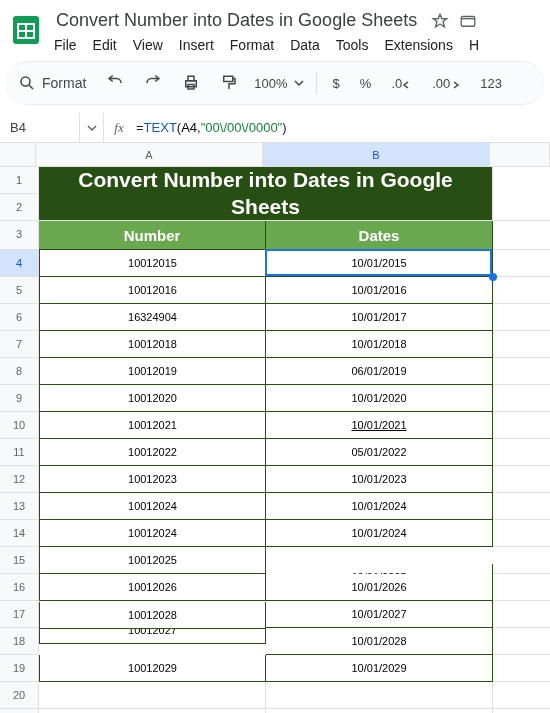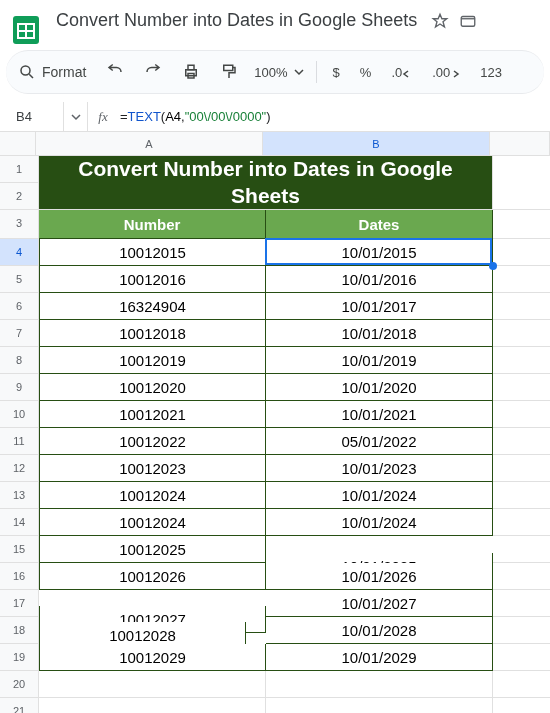--- a/index.html
+++ b/index.html
@@ -17,40 +17,40 @@
 
   .toolbar { display:flex; align-items:center; gap:12px; padding:6px 10px; border-top:1px solid #e8eaed; border-bottom:1px solid #e8eaed; background:#f9fbfd; border-radius: 24px; margin: 0 6px 8px 6px; height:44px; }
   .tbtn { display:flex; align-items:center; justify-content:center; width:26px; height:26px; color:#444746; cursor:pointer; }
   .tbtn svg { width:18px; height:18px; stroke:#444746; fill:none; stroke-width:2; }
   .menus-chip { display:flex; align-items:center; gap:6px; font-size:14px; color:#444746; padding:0 4px 0 2px;}
   .zoom { font-size:13px; color:#444746; display:flex; align-items:center; gap:6px;}
   .sep { width:1px; height:22px; background:#dadce0;}
   .fmt { font-size:13px; color:#444746; padding:0 4px; cursor:pointer;}
 
   .fx-bar { display:flex; align-items:center; height:30px; border-bottom:1px solid #e0e0e0; font-size:13px;}
-  .name-box { width:64px; padding-left:16px; color:#3c4043; border-right:1px solid #e0e0e0; height:100%; display:flex; align-items:center;text-align:center; }
+  .name-box { width:80px; padding-left:10px; color:#3c4043; border-right:1px solid #e0e0e0; height:100%; display:flex; align-items:center;text-align:center; }
   .name-arrow { width:24px; display:flex; align-items:center; justify-content:center; border-right:1px solid #e0e0e0; height:100%;}
   .fx-label { width:30px; text-align:center; font-style:italic; color:#5f6368; font-family: "Times New Roman", serif;}
   .fx-input { flex:1; font-family: Consolas, monospace; font-size:13px; padding-left:2px;}
   .fx-fn { color:#1155cc; }
   .fx-ref { color:#000000; }
   .fx-str { color:#188038; }
   .corner { width:39px; height:24px; background:#f8f9fa; border-right:1px solid #e0e0e0; border-bottom:1px solid #e0e0e0;}
   .col-headers { display:flex; }
   .col-h { height:24px; background:#f8f9fa; border-right:1px solid #e0e0e0; border-bottom:1px solid #e0e0e0; text-align:center; font-size:11px; color:#5f6368; line-height:24px;}
   .col-h.sel { background:#d3e3fd; color:#0b57d0;}
   .row-headers { width:39px; }
   .row-h { height:27px; background:#f8f9fa; border-right:1px solid #e0e0e0; border-bottom:1px solid #e0e0e0; text-align:center; font-size:11px; color:#5f6368; line-height:27px;}
   .row-h.sel { background:#d3e3fd; color:#0b57d0;}
   .cells { position:relative; }
   .cell { position:absolute; border-right:1px solid #e0e0e0; border-bottom:1px solid #e0e0e0; font-size:13px; display:flex; align-items:center; justify-content:center; background:#fff;}
 
   .banner { background:#274e13; color:#fff; font-weight:bold; font-size:21px; text-align:center; display:flex; align-items:center; justify-content:center; line-height:1.25; padding:4px 6px;}
   .hdr-cell { background:#6aa84f; color:#fff; font-weight:bold; font-size:15px; border-right:1px solid #274e13; border-bottom:1px solid #274e13;}
-  .data-cell { border-right:1px solid #274e13; border-bottom:1px solid #274e13; font-size:15px; color:#000;}
+  .data-cell { border-right:1px solid #274e13; border-bottom:1px solid #274e13; font-size:11px; color:#000;}
   .data-cell.left-edge { border-left:1px solid #274e13; }
 
   .active-cell { position:absolute; border:2px solid #1a73e8; pointer-events:none; z-index:5;}
   .handle { position:absolute; width:8px; height:8px; background:#1a73e8; border-radius:50%; z-index:6; pointer-events:none;}
 
   .grid-wrap { display:flex; flex-direction:column; }
   .top-row { display:flex;}
   .body-row { display:flex; flex:1; overflow:hidden;}
   .cells-viewport { position:relative; flex:1; overflow:hidden;}
 </style>
@@ -70,20 +70,31 @@
     <div class="title-row">
       <div class="doc-title">Convert Number into Dates in Google Sheets</div>
       <svg class="star-icon" viewBox="0 0 24 24">
           <path d="M12 3l2.5 6H21l-5 4 2 7-6-4-6 4 2-7-5-4h6.5z"></path>
         </svg>
       <svg class="drive-icon" viewBox="0 0 24 24">
           <rect x="3" y="6" width="18" height="13" rx="2"></rect>
           <path d="M3 9h18"></path>
         </svg>
     </div>
+    <div class="menu-bar" id="menu-bar">
+        <span class="menu-item">File</span>
+        <span class="menu-item">Edit</span>
+        <span class="menu-item">View</span>
+        <span class="menu-item">Insert</span>
+        <span class="menu-item">Format</span>
+        <span class="menu-item">Data</span>
+        <span class="menu-item">Tools</span>
+        <span class="menu-item">Extensions</span>
+        <span class="menu-item">H</span>
+      </div>
   </div>
 </div>
 
 <div class="toolbar">
   <div class="menus-chip">
     <svg width="18" height="18" viewBox="0 0 24 24">
         <circle cx="10" cy="10" r="6" fill="none" stroke="#444746" stroke-width="2"></circle>
         <line x1="15" y1="15" x2="20" y2="20" stroke="#444746" stroke-width="2"></line>
       </svg>
     <span>Format</span>
@@ -180,40 +191,40 @@
           <div class="cell hdr-cell" style="left: 227px; top: 54px; width: 227px; height: 29px;">Dates</div>
           <div class="cell data-cell left-edge" style="left: 0px; top: 83px; width: 227px; height: 27px;">10012015</div>
           <div class="cell data-cell" style="left: 227px; top: 83px; width: 227px; height: 27px;">10/01/2015</div>
           <div class="cell data-cell left-edge" style="left: 0px; top: 110px; width: 227px; height: 27px;">10012016</div>
           <div class="cell data-cell" style="left: 227px; top: 110px; width: 227px; height: 27px;">10/01/2016</div>
           <div class="cell data-cell left-edge" style="left: 0px; top: 137px; width: 227px; height: 27px;">16324904</div>
           <div class="cell data-cell" style="left: 227px; top: 137px; width: 227px; height: 27px;">10/01/2017</div>
           <div class="cell data-cell left-edge" style="left: 0px; top: 164px; width: 227px; height: 27px;">10012018</div>
           <div class="cell data-cell" style="left: 227px; top: 164px; width: 227px; height: 27px;">10/01/2018</div>
           <div class="cell data-cell left-edge" style="left: 0px; top: 191px; width: 227px; height: 27px;">10012019</div>
-          <div class="cell data-cell" style="left: 227px; top: 191px; width: 227px; height: 27px;">10/01/2019</div>
+          <div class="cell data-cell" style="left: 227px; top: 191px; width: 227px; height: 27px;">06/01/2019</div>
           <div class="cell data-cell left-edge" style="left: 0px; top: 218px; width: 227px; height: 27px;">10012020</div>
           <div class="cell data-cell" style="left: 227px; top: 218px; width: 227px; height: 27px;">10/01/2020</div>
           <div class="cell data-cell left-edge" style="left: 0px; top: 245px; width: 227px; height: 27px;">10012021</div>
-          <div class="cell data-cell" style="left: 227px; top: 245px; width: 227px; height: 27px;">10/01/2021</div>
+          <div class="cell data-cell" style="left: 227px; top: 245px; width: 227px; height: 27px; text-decoration: underline;">10/01/2021</div>
           <div class="cell data-cell left-edge" style="left: 0px; top: 272px; width: 227px; height: 27px;">10012022</div>
           <div class="cell data-cell" style="left: 227px; top: 272px; width: 227px; height: 27px;">05/01/2022</div>
           <div class="cell data-cell left-edge" style="left: 0px; top: 299px; width: 227px; height: 27px;">10012023</div>
           <div class="cell data-cell" style="left: 227px; top: 299px; width: 227px; height: 27px;">10/01/2023</div>
           <div class="cell data-cell left-edge" style="left: 0px; top: 326px; width: 227px; height: 27px;">10012024</div>
           <div class="cell data-cell" style="left: 227px; top: 326px; width: 227px; height: 27px;">10/01/2024</div>
           <div class="cell data-cell left-edge" style="left: 0px; top: 353px; width: 227px; height: 27px;">10012024</div>
           <div class="cell data-cell" style="left: 227px; top: 353px; width: 227px; height: 27px;">10/01/2024</div>
           <div class="cell data-cell left-edge" style="left: 0px; top: 380px; width: 227px; height: 27px;">10012025</div>
           <div class="cell data-cell" style="left: 227px; top: 397px; width: 227px; height: 27px; text-align: center;">10/01/2025</div>
           <div class="cell data-cell left-edge" style="left: 0px; top: 407px; width: 227px; height: 27px;">10012026</div>
           <div class="cell data-cell" style="left: 227px; top: 407px; width: 227px; height: 27px;">10/01/2026</div>
           <div class="cell data-cell left-edge" style="left: 0px; top: 434px; width: 227px; height: 27px; margin-top: 16px;">10012027</div>
           <div class="cell data-cell" style="left: 227px; top: 434px; width: 227px; height: 27px;">10/01/2027</div>
-          <div class="cell data-cell left-edge" style="left: 0px; top: 466px; width: 207px; height: 27px;">10012028</div>
+          <div class="cell data-cell left-edge" style="left: 0px; top: 435px; width: 227px; height: 27px;">10012028</div>
           <div class="cell data-cell" style="left: 227px; top: 461px; width: 227px; height: 27px;">10/01/2028</div>
           <div class="cell data-cell left-edge" style="left: 0px; top: 488px; width: 227px; height: 27px;">10012029</div>
           <div class="cell data-cell" style="left: 227px; top: 488px; width: 227px; height: 27px;">10/01/2029</div>
           <div class="cell" style="left: 0px; top: 515px; width: 227px; height: 27px;"></div>
           <div class="cell" style="left: 227px; top: 515px; width: 227px; height: 27px;"></div>
           <div class="cell" style="left: 0px; top: 542px; width: 227px; height: 27px;"></div>
           <div class="cell" style="left: 227px; top: 542px; width: 227px; height: 27px;"></div>
           <div class="cell" style="left: 454px; top: 0px; width: 60px; height: 54px;"></div>
           <div class="cell" style="left: 454px; top: 54px; width: 60px; height: 29px;"></div>
           <div class="cell" style="left: 454px; top: 83px; width: 60px; height: 27px;"></div>

